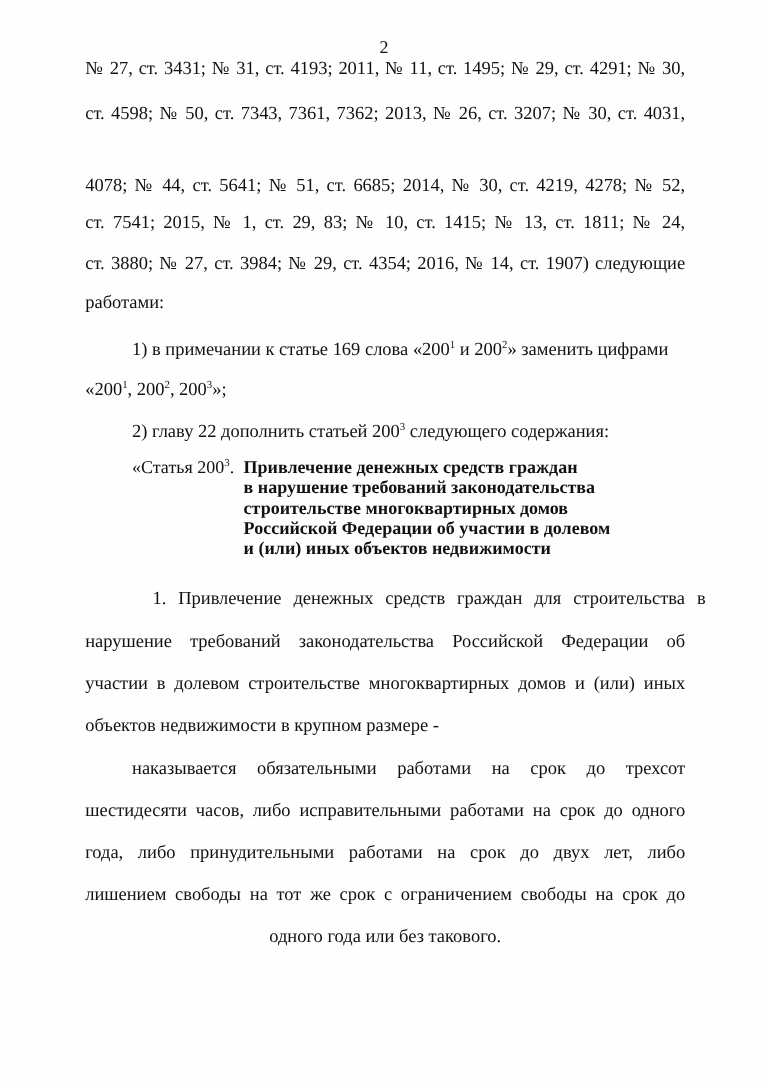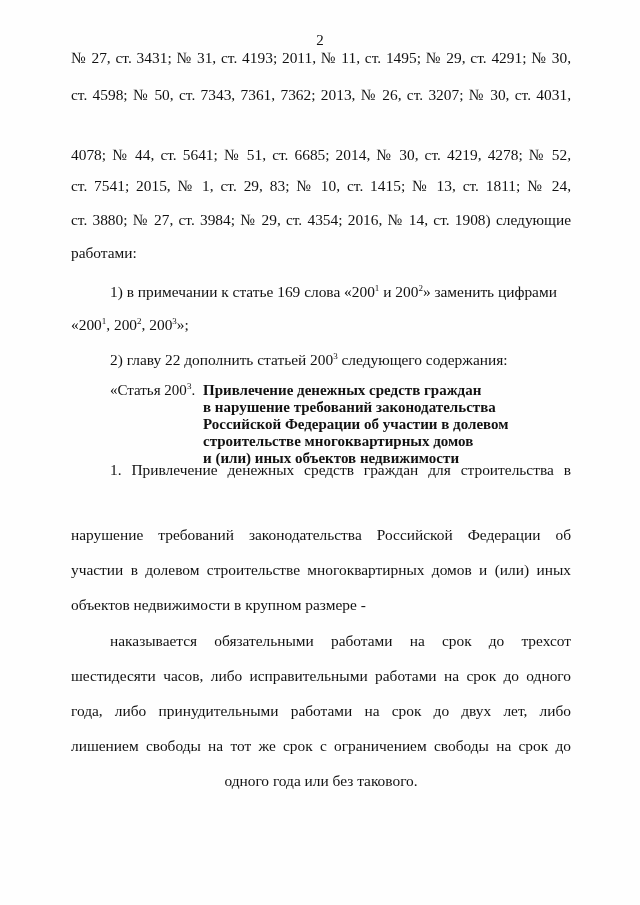--- a/index.html
+++ b/index.html
@@ -77,40 +77,40 @@
 <body>
 
 <div class="page">
 
   <div class="page-number">2</div>
 
   <div class="line justify" style="top:49px;">№ 27, ст. 3431; № 31, ст. 4193; 2011, № 11, ст. 1495; № 29,   ст. 4291; № 30,</div>
   <div class="line justify" style="top:86px;">ст. 4598; № 50, ст. 7343, 7361, 7362; 2013, № 26, ст. 3207; № 30,  ст. 4031,</div>
   <div class="line justify" style="top:146px;">4078; № 44, ст. 5641; № 51, ст. 6685; 2014, № 30,  ст. 4219, 4278; № 52,</div>
   <div class="line justify" style="top:177px;">ст. 7541; 2015, № 1, ст. 29, 83; № 10, ст. 1415; № 13, ст. 1811; № 24,</div>
-  <div class="line justify" style="top:211px;">ст. 3880; № 27, ст. 3984; № 29, ст. 4354; 2016, № 14, ст. 1908) следующие</div>
+  <div class="line justify" style="top:211px;">ст. 3880; № 27, ст. 3984; № 29, ст. 4354; 2016, № 14, ст. 1907) следующие</div>
   <div class="line" style="top:244px;">работами:</div>
 
   <div class="line indent" style="top:283px;"><span>1) в примечании к статье 169 слова «200</span><sup>1</sup><span> и 200</span><sup>2</sup><span>» заменить цифрами</span></div>
   <div class="line" style="top:316px;"><span>«200</span><sup>1</sup><span>, 200</span><sup>2</sup><span>, 200</span><sup>3</sup><span>»;</span></div>
 
   <div class="line indent" style="top:351px;"><span>2) главу 22 дополнить статьей 200</span><sup>3</sup><span> следующего содержания:</span></div>
 
   <div class="heading-block">
     <div class="heading-label"><span>«Статья 200</span><sup>3</sup><span>.</span></div>
     <div class="heading-title">
       <div>Привлечение денежных средств граждан</div>
       <div>в нарушение требований законодательства</div>
+      <div>строительстве многоквартирных домов</div>
       <div>Российской Федерации об участии в долевом</div>
-      <div>строительстве многоквартирных домов</div>
       <div>и (или) иных объектов недвижимости</div>
     </div>
   </div>
 
-  <div class="line indent justify" style="top:461px;">1. Привлечение денежных средств граждан для строительства в</div>
+  <div class="line indent justify" style="top:490px;margin-left:17px;">1. Привлечение денежных средств граждан для строительства в</div>
   <div class="line justify" style="top:526px;">нарушение требований законодательства Российской Федерации об</div>
   <div class="line justify" style="top:561px;">участии  в долевом строительстве многоквартирных домов  и (или) иных</div>
   <div class="line indent justify" style="top:632px;">наказывается обязательными работами на срок до трехсот</div>
 
   <div class="line" style="top:596px;">объектов недвижимости в крупном размере -</div>
   <div class="line justify" style="top:667px;">шестидесяти часов, либо исправительными работами на срок до одного</div>
   <div class="line justify" style="top:702px;">года, либо принудительными работами на срок до двух лет, либо</div>
   <div class="line justify" style="top:737px;">лишением свободы на тот же срок с ограничением свободы на срок до</div>
   <div class="line" style="top:772px;text-align:center;">одного года или без такового.</div>
 

